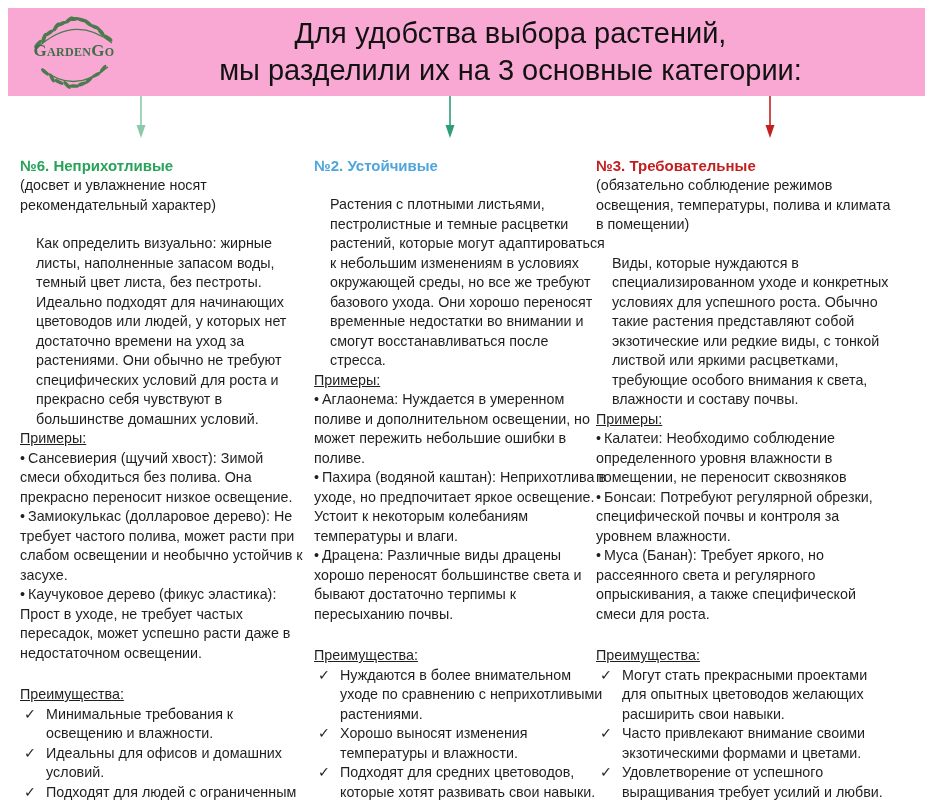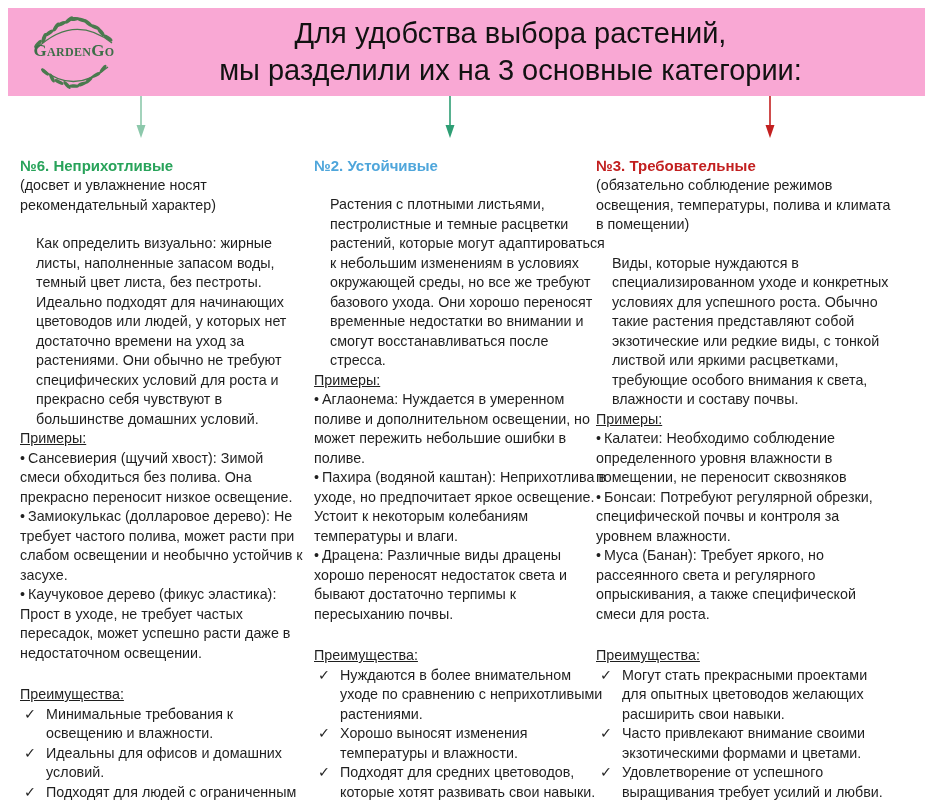--- a/index.html
+++ b/index.html
@@ -136,21 +136,21 @@
         </li>
     </ul>
   </section>
 
   <section class="col col-2">
     <h3 class="h-blue">№2. Устойчивые</h3>
     <p class="intro">Растения с плотными листьями, пестролистные и темные расцветки растений, которые могут адаптироваться к небольшим изменениям в условиях окружающей среды, но все же требуют базового ухода. Они хорошо переносят временные недостатки во внимании и смогут восстанавливаться после стресса.</p>
     <p class="label">Примеры:</p>
     <p class="example"><span class="bullet">•</span><span>Аглаонема: Нуждается в умеренном поливе и дополнительном освещении, но может пережить небольшие ошибки в поливе.</span></p>
     <p class="example"><span class="bullet">•</span><span>Пахира (водяной каштан): Неприхотлива в уходе, но предпочитает яркое освещение. Устоит к некоторым колебаниям температуры и влаги.</span></p>
-    <p class="example"><span class="bullet">•</span><span>Драцена: Различные виды драцены хорошо переносят недостаток света и бывают достаточно терпимы к пересыханию почвы.</span></p>
+    <p class="example"><span class="bullet">•</span><span>Драцена: Различные виды драцены хорошо переносят большинстве света и бывают достаточно терпимы к пересыханию почвы.</span></p>
     <p class="label adv-label">Преимущества:</p>
     <ul class="advs">
       <li class="adv">
           <span class="check">✓</span>
           <span class="adv-text">Нуждаются в более внимательном уходе по сравнению с неприхотливыми растениями.</span>
         </li>
       <li class="adv">
           <span class="check">✓</span>
           <span class="adv-text">Хорошо выносят изменения температуры и влажности.</span>
         </li>

